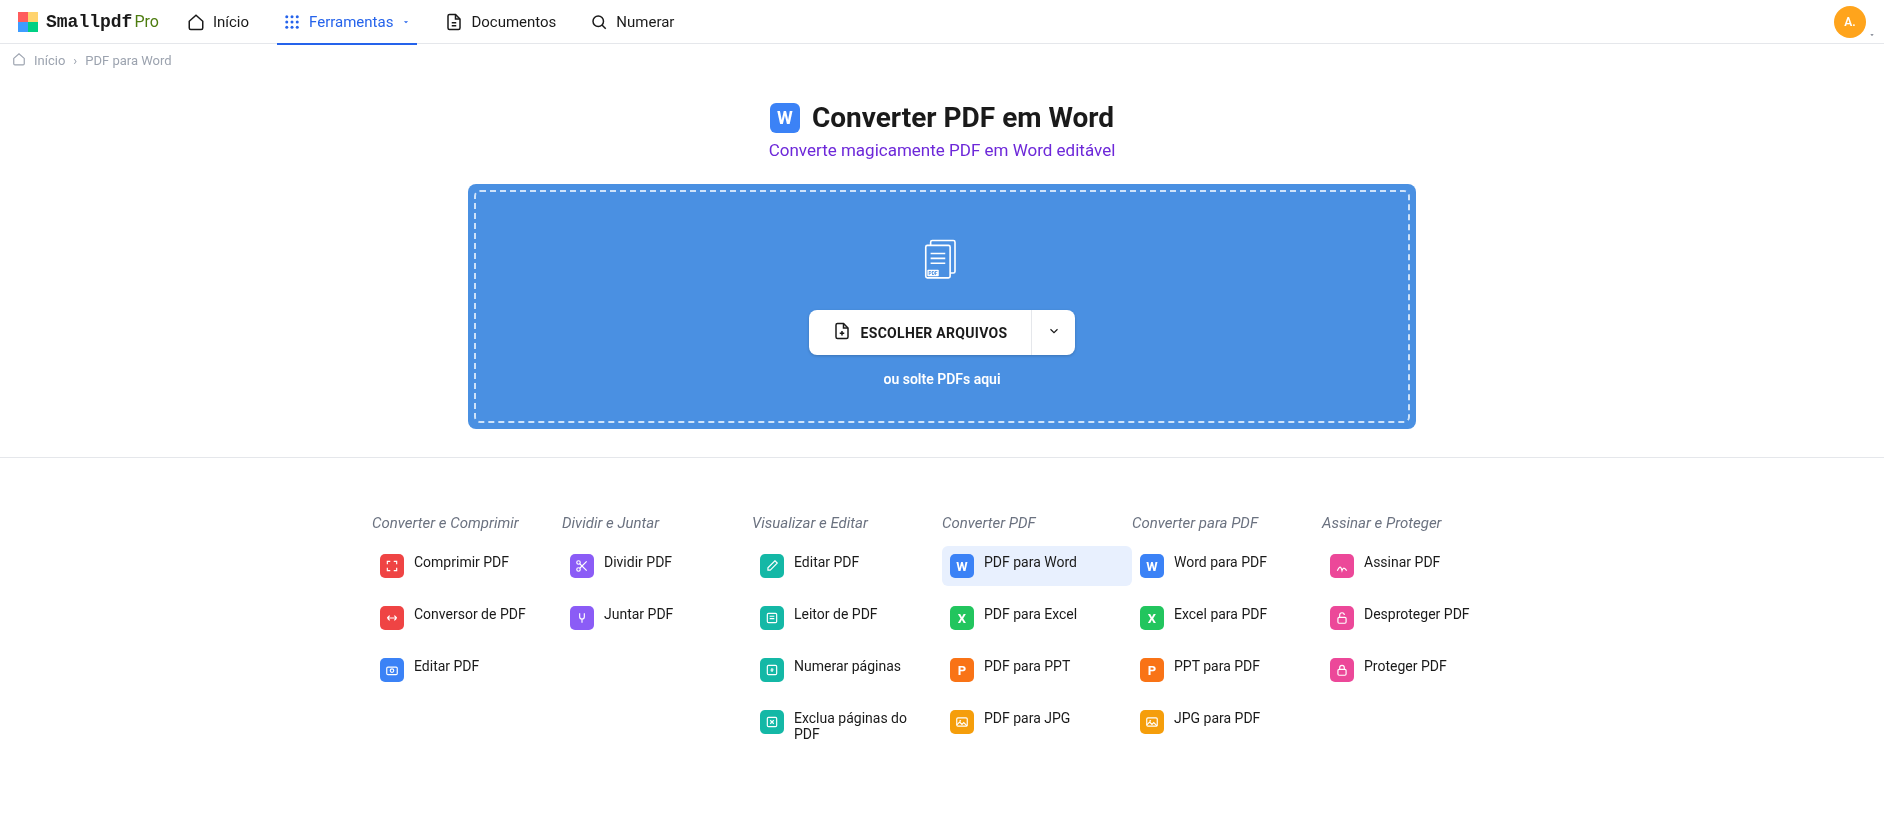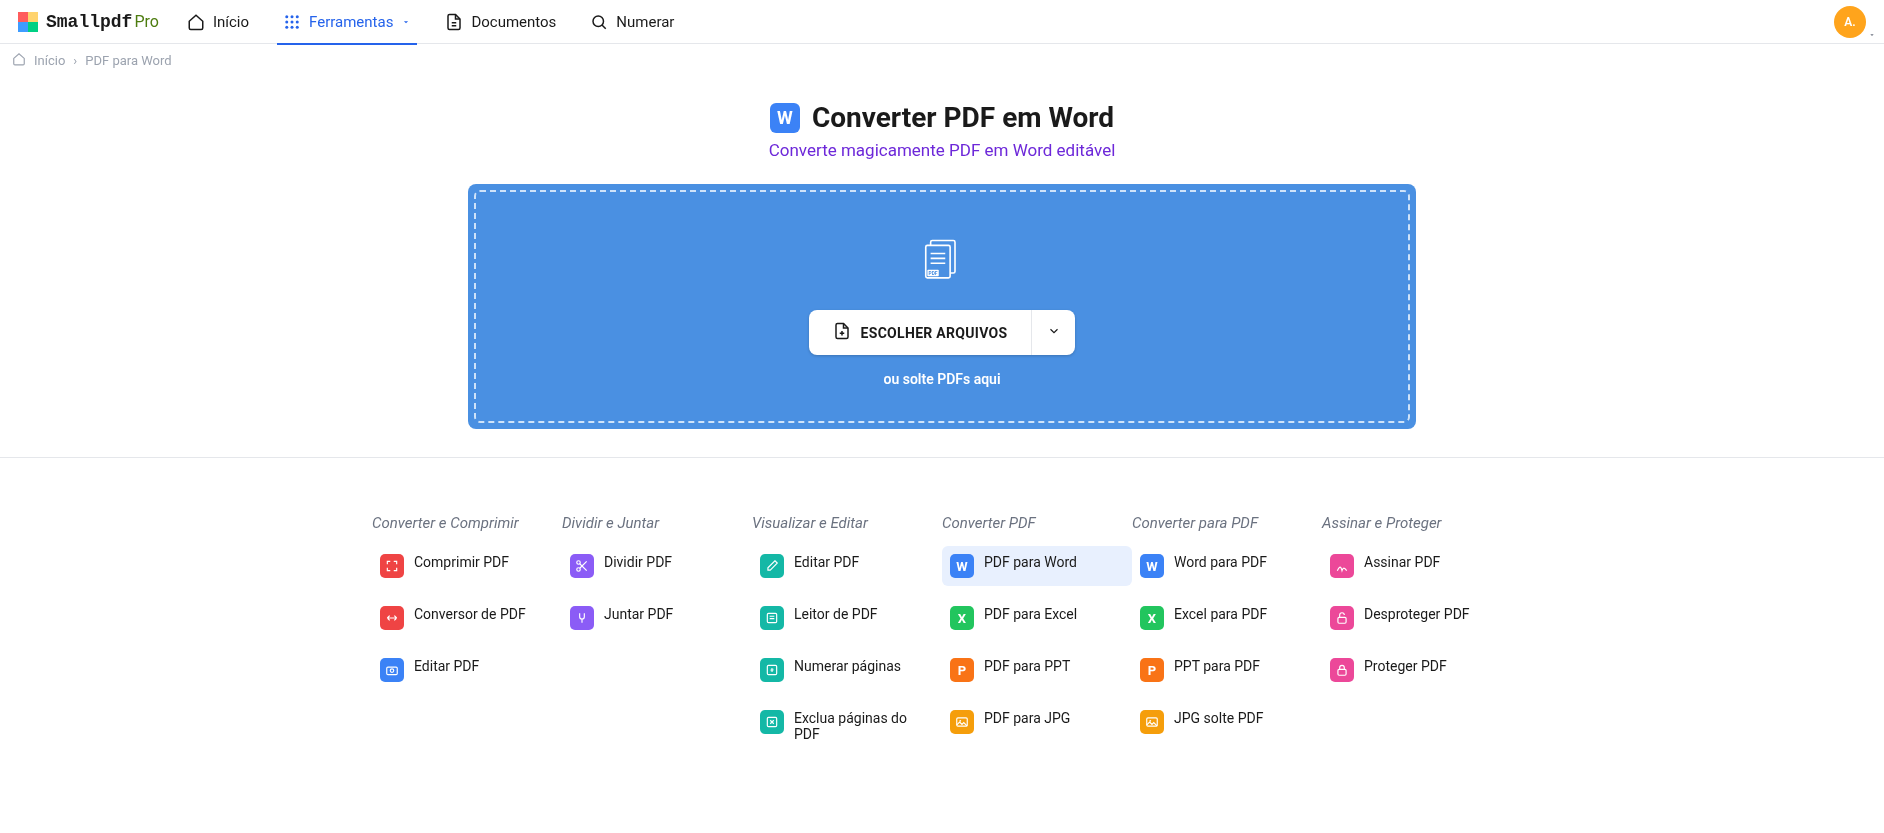--- a/index.html
+++ b/index.html
@@ -326,21 +326,21 @@
       <div class="tool-item">
         <div class="tool-icon c-orange letter">P</div>
         <span>PPT para PDF</span>
       </div>
       <div class="tool-item">
         <div class="tool-icon c-yellow">
           <svg viewBox="0 0 24 24">
             <use href="#ico-image"></use>
           </svg>
         </div>
-        <span>JPG solte PDF</span>
+        <span>JPG para PDF</span>
       </div>
     </div>
     <div class="tool-col">
       <div class="tool-heading">Assinar e Proteger</div>
       <div class="tool-item">
         <div class="tool-icon c-pink">
           <svg viewBox="0 0 24 24">
             <use href="#ico-sign"></use>
           </svg>
         </div>

